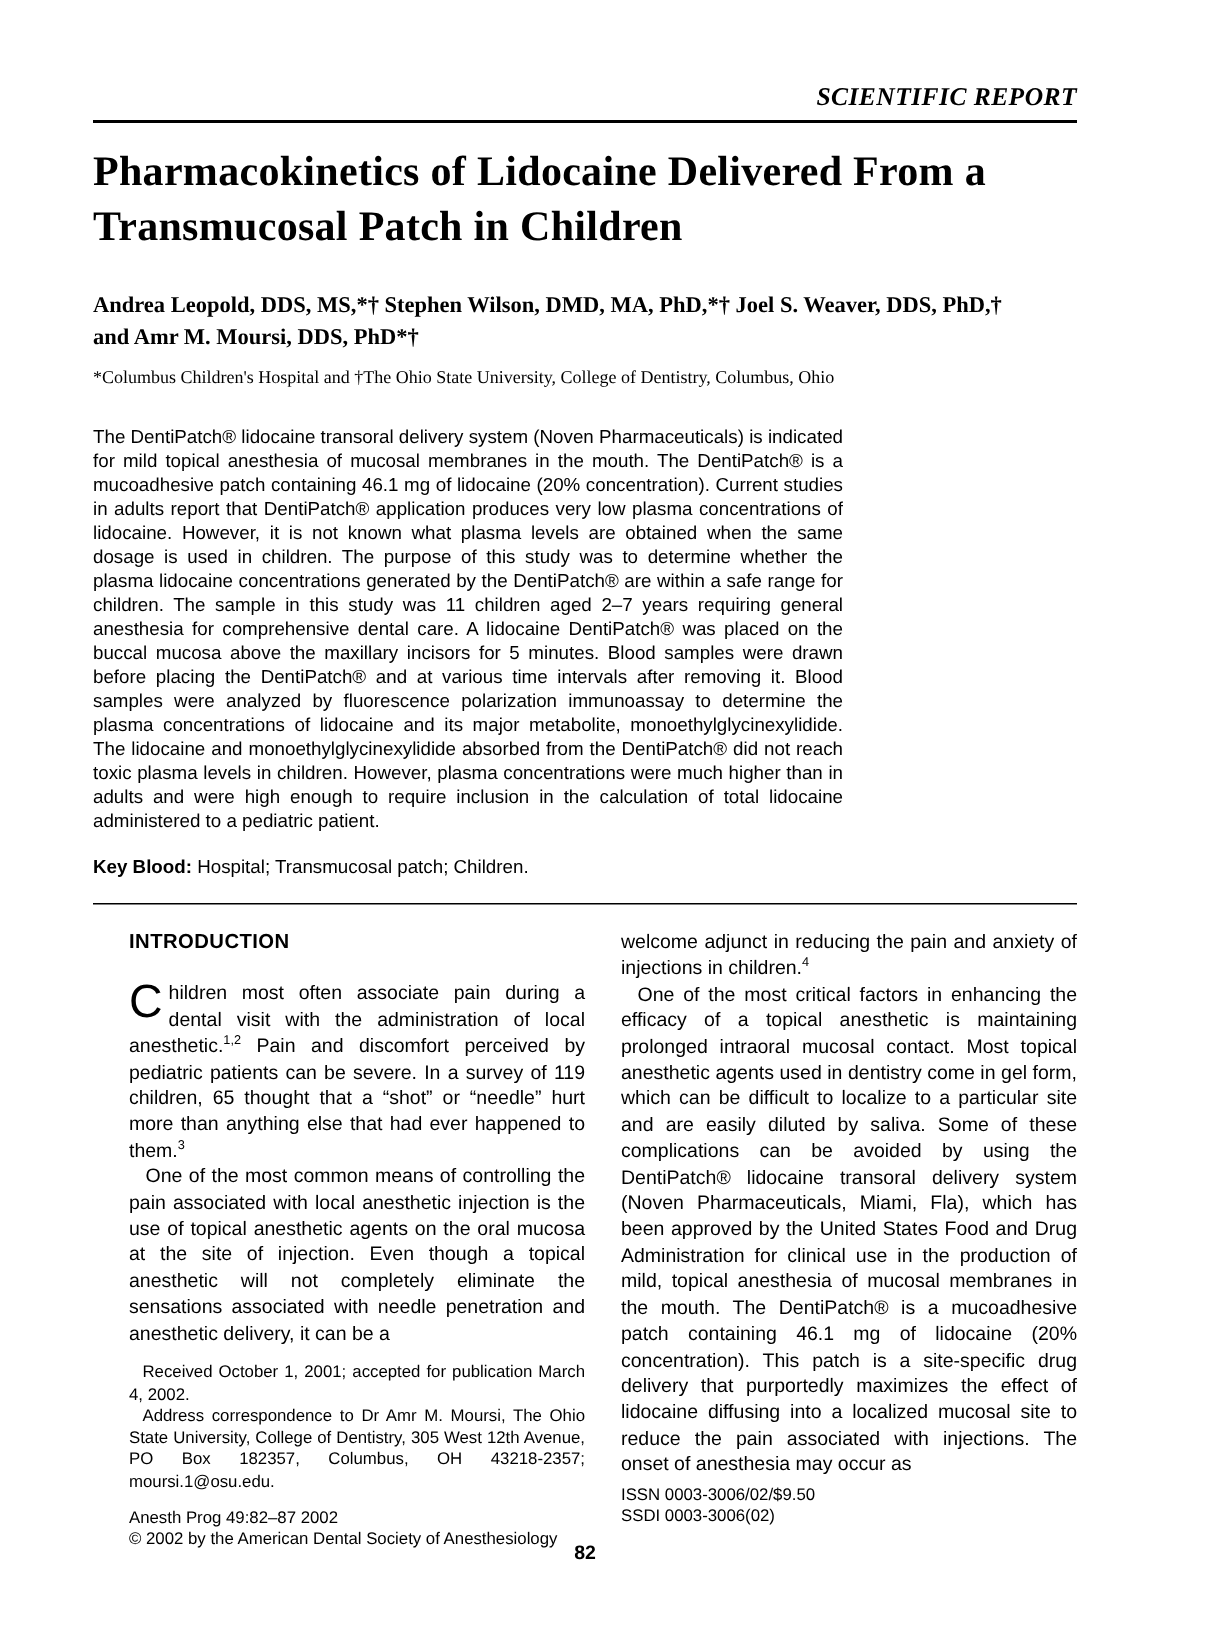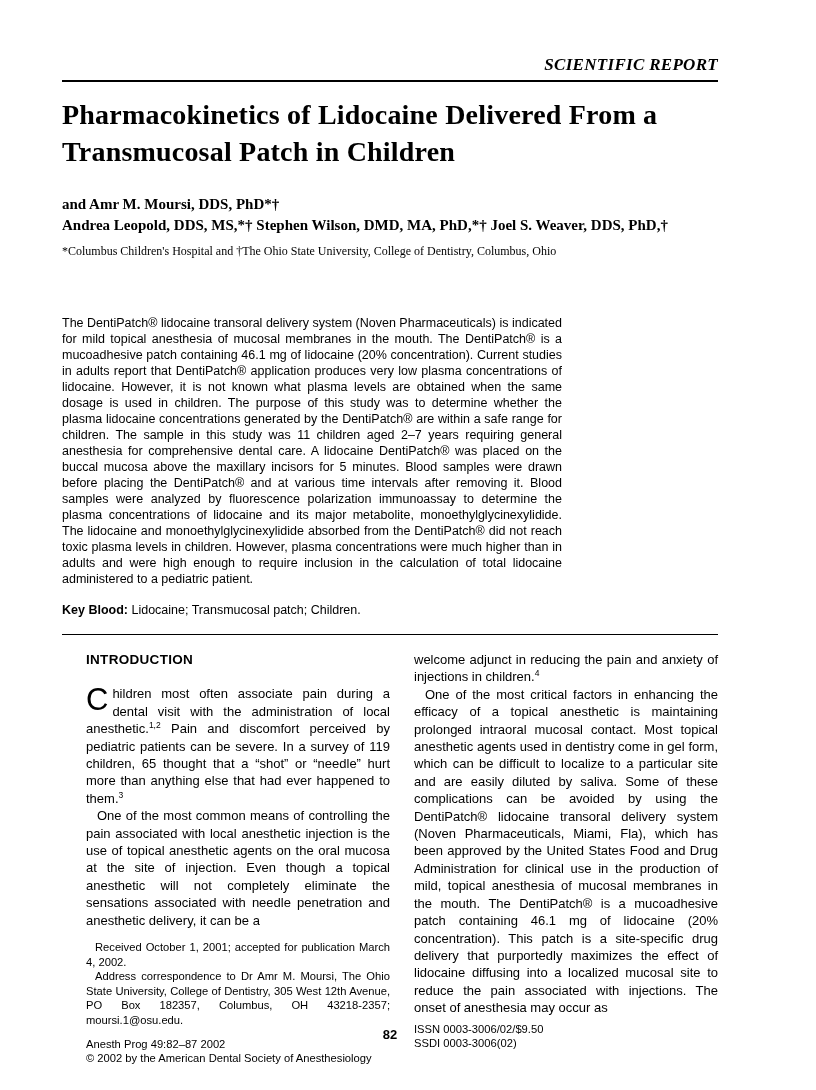--- a/index.html
+++ b/index.html
@@ -32,21 +32,21 @@
     font-family: "Liberation Serif", serif;
     font-weight: bold; font-size: 15px; line-height: 21px;
     margin-top: 24px;
   }
   .affiliation {
     font-family: "Liberation Serif", serif;
     font-size: 12px; margin-top: 8px;
   }
 
   .abstract {
-    margin-top: 56px; width: 500px;
+    margin-top: 24px; width: 500px;
     font-size: 12.5px; line-height: 16px;
     text-align: justify;
     hyphens: auto; -webkit-hyphens: auto;
   }
 
   .keywords { margin-top: 15px; font-size: 12.5px; line-height: 16px; }
   .kw-label { font-weight: bold; }
 
   .divider { border: none; border-top: 1.5px solid #000; margin: 16px 0 16px 0; }
 
@@ -103,29 +103,29 @@
 <div class="page">
 
   <header>
     <div class="report-label">SCIENTIFIC REPORT</div>
     <hr class="head-rule">
   </header>
 
   <h1 class="title">Pharmacokinetics of Lidocaine Delivered From a Transmucosal Patch in Children</h1>
 
   <div class="authors">
+    <div>Andrea Leopold, DDS, MS,*† Stephen Wilson, DMD, MA, PhD,*† Joel S. Weaver, DDS, PhD,†</div>
     <div>and Amr M. Moursi, DDS, PhD*†</div>
-    <div>Andrea Leopold, DDS, MS,*† Stephen Wilson, DMD, MA, PhD,*† Joel S. Weaver, DDS, PhD,†</div>
   </div>
 
   <div class="affiliation">*Columbus Children's Hospital and †The Ohio State University, College of Dentistry, Columbus, Ohio</div>
 
   <div class="abstract">The DentiPatch® lidocaine transoral delivery system (Noven Pharmaceuticals) is indicated for mild topical anesthesia of mucosal membranes in the mouth. The DentiPatch® is a mucoadhesive patch containing 46.1 mg of lidocaine (20% concentration). Current studies in adults report that DentiPatch® application produces very low plasma concentrations of lidocaine. However, it is not known what plasma levels are obtained when the same dosage is used in children. The purpose of this study was to determine whether the plasma lidocaine concentrations generated by the DentiPatch® are within a safe range for children. The sample in this study was 11 children aged 2–7 years requiring general anesthesia for comprehensive dental care. A lidocaine DentiPatch® was placed on the buccal mucosa above the maxillary incisors for 5 minutes. Blood samples were drawn before placing the DentiPatch® and at various time intervals after removing it. Blood samples were analyzed by fluorescence polarization immunoassay to determine the plasma concentrations of lidocaine and its major metabolite, monoethylglycinexylidide. The lidocaine and monoethylglycinexylidide absorbed from the DentiPatch® did not reach toxic plasma levels in children. However, plasma concentrations were much higher than in adults and were high enough to require inclusion in the calculation of total lidocaine administered to a pediatric patient.</div>
 
-  <p class="keywords"><span class="kw-label">Key Blood:</span><span> Lidocaine; Transmucosal patch; Children.</span></p>
+  <p class="keywords"><span class="kw-label">Key Blood:</span><span> Hospital; Transmucosal patch; Children.</span></p>
 
   <hr class="divider">
 
   <div class="columns">
 
     <div class="col">
       <h2 class="section-heading">INTRODUCTION</h2>
 
       <p class="body-par"><span class="dropcap">C</span><span>hildren most often associate pain during a dental visit with the administration of local anesthetic.</span><sup>1,2</sup><span> Pain and discomfort perceived by pediatric patients can be severe. In a survey of 119 children, 65 thought that a “shot” or “needle” hurt more than anything else that had ever happened to them.</span><sup>3</sup></p>
 

